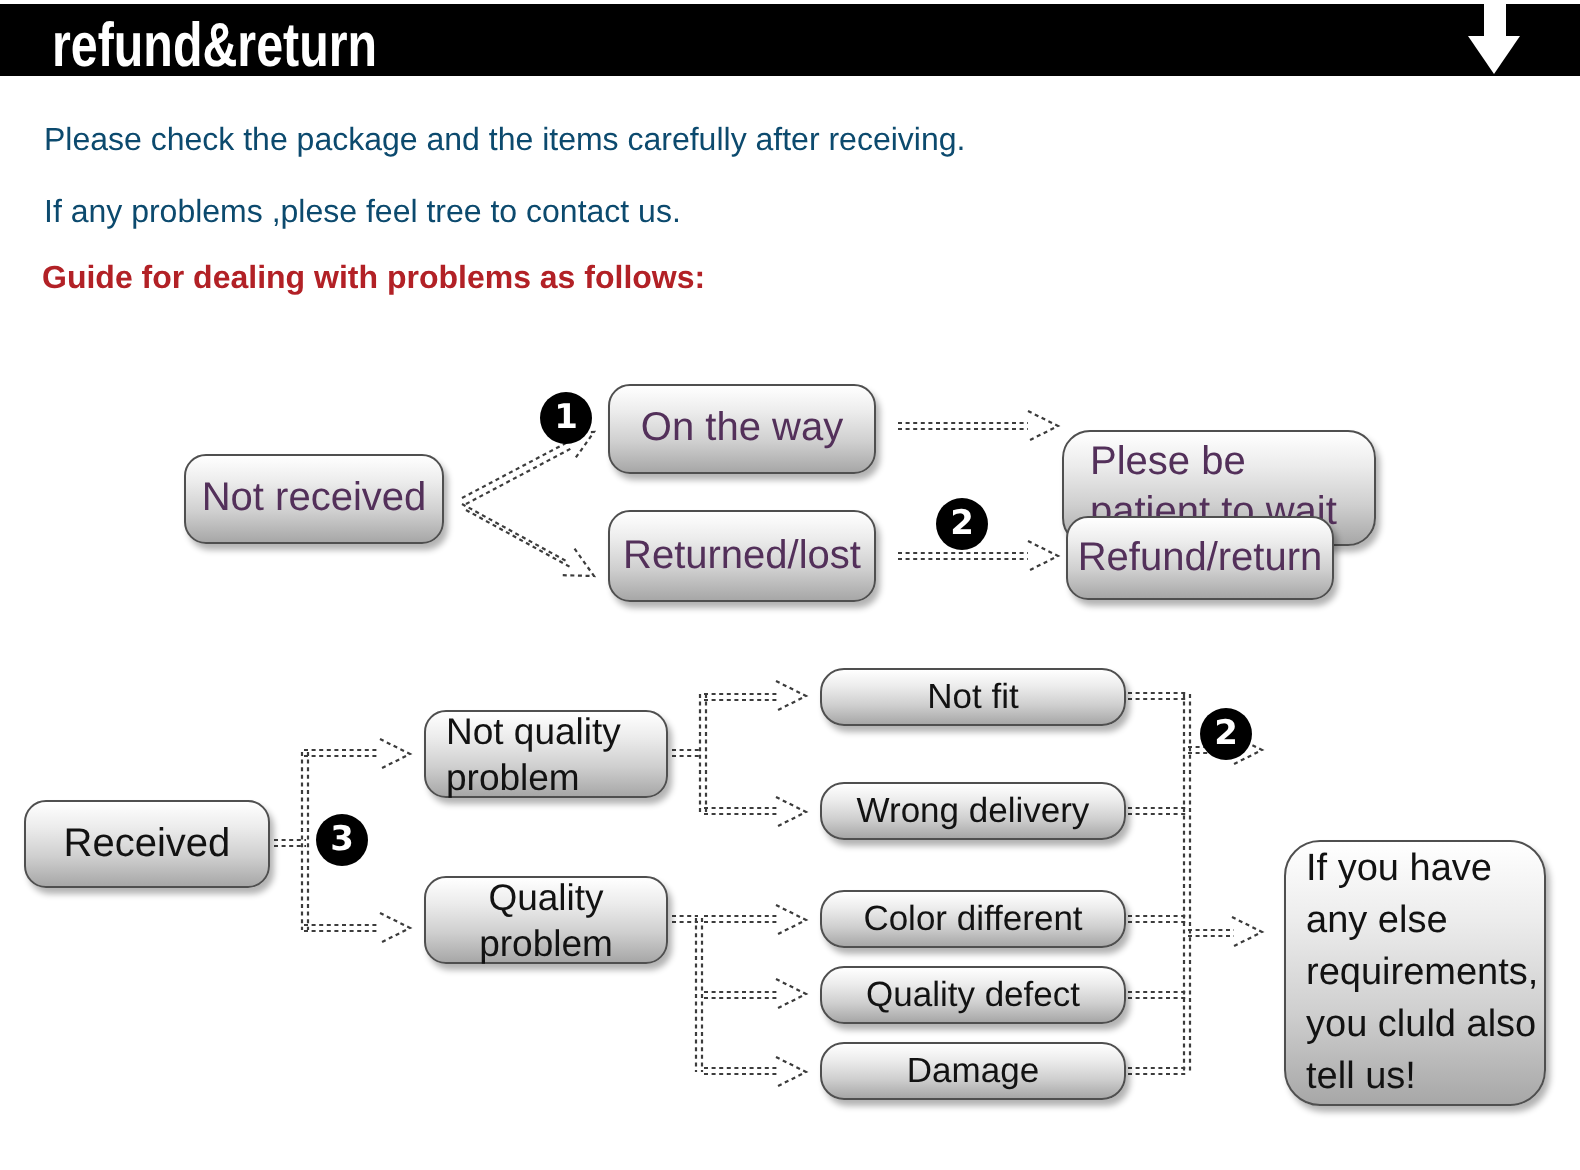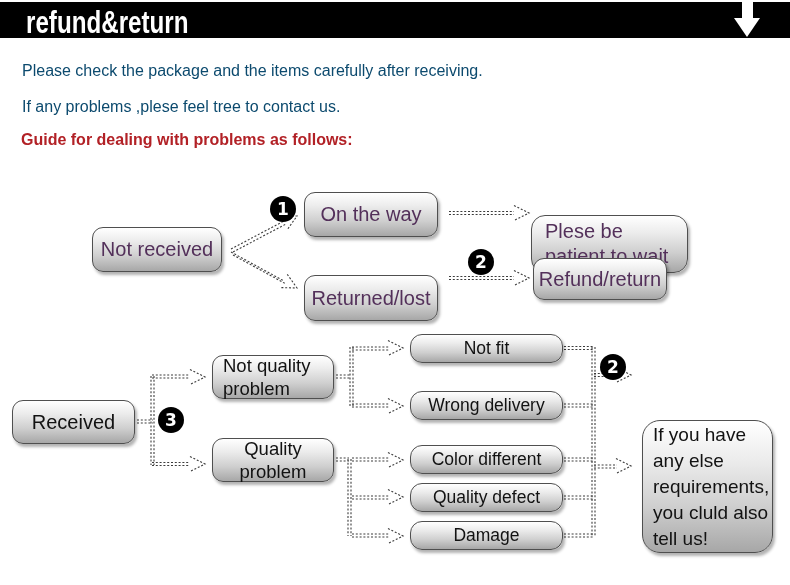--- a/index.html
+++ b/index.html
@@ -133,21 +133,21 @@
     <path d="M594 373.5 L617 373.5"></path>
       <path d="M594 376.5 L617 376.5"></path>
     <path d="M-15 -7.5 L0 0 L-15 7.5" transform="translate(631,375)"></path>
     <path d="M594 465 L617 465"></path>
       <path d="M594 468 L617 468"></path>
     <path d="M-15 -7.5 L0 0 L-15 7.5" transform="translate(631,466)"></path>
   </svg>
 
   <div class="fbox purple" style="left:92px; top:227px; width:130px; height:45px;">Not received</div>
   <div class="fbox purple" style="left:304px; top:192px; width:134px; height:45px;">On the way</div>
-  <div class="fbox purple" style="left:304px; top:255px; width:134px; height:46px;margin-top:20px;">Returned/lost</div>
+  <div class="fbox purple" style="left:304px; top:255px; width:134px; height:46px;">Returned/lost</div>
   <div class="fbox purple left" style="left:531px; top:179px; width:157px; height:58px; padding-left:13px; border-radius:14px;margin-top:36px;">
     <span class="ln">Plese be</span>
     <span class="ln">patient to wait</span>
   </div>
   <div class="fbox purple" style="left:533px; top:258px; width:134px; height:42px;">Refund/return</div>
 
   <div class="badge" style="left:270px; top:196px;">1</div>
   <div class="badge" style="left:468px; top:249px;">2</div>
 
   <div class="fbox" style="left:12px; top:400px; width:123px; height:44px;">Received</div>

